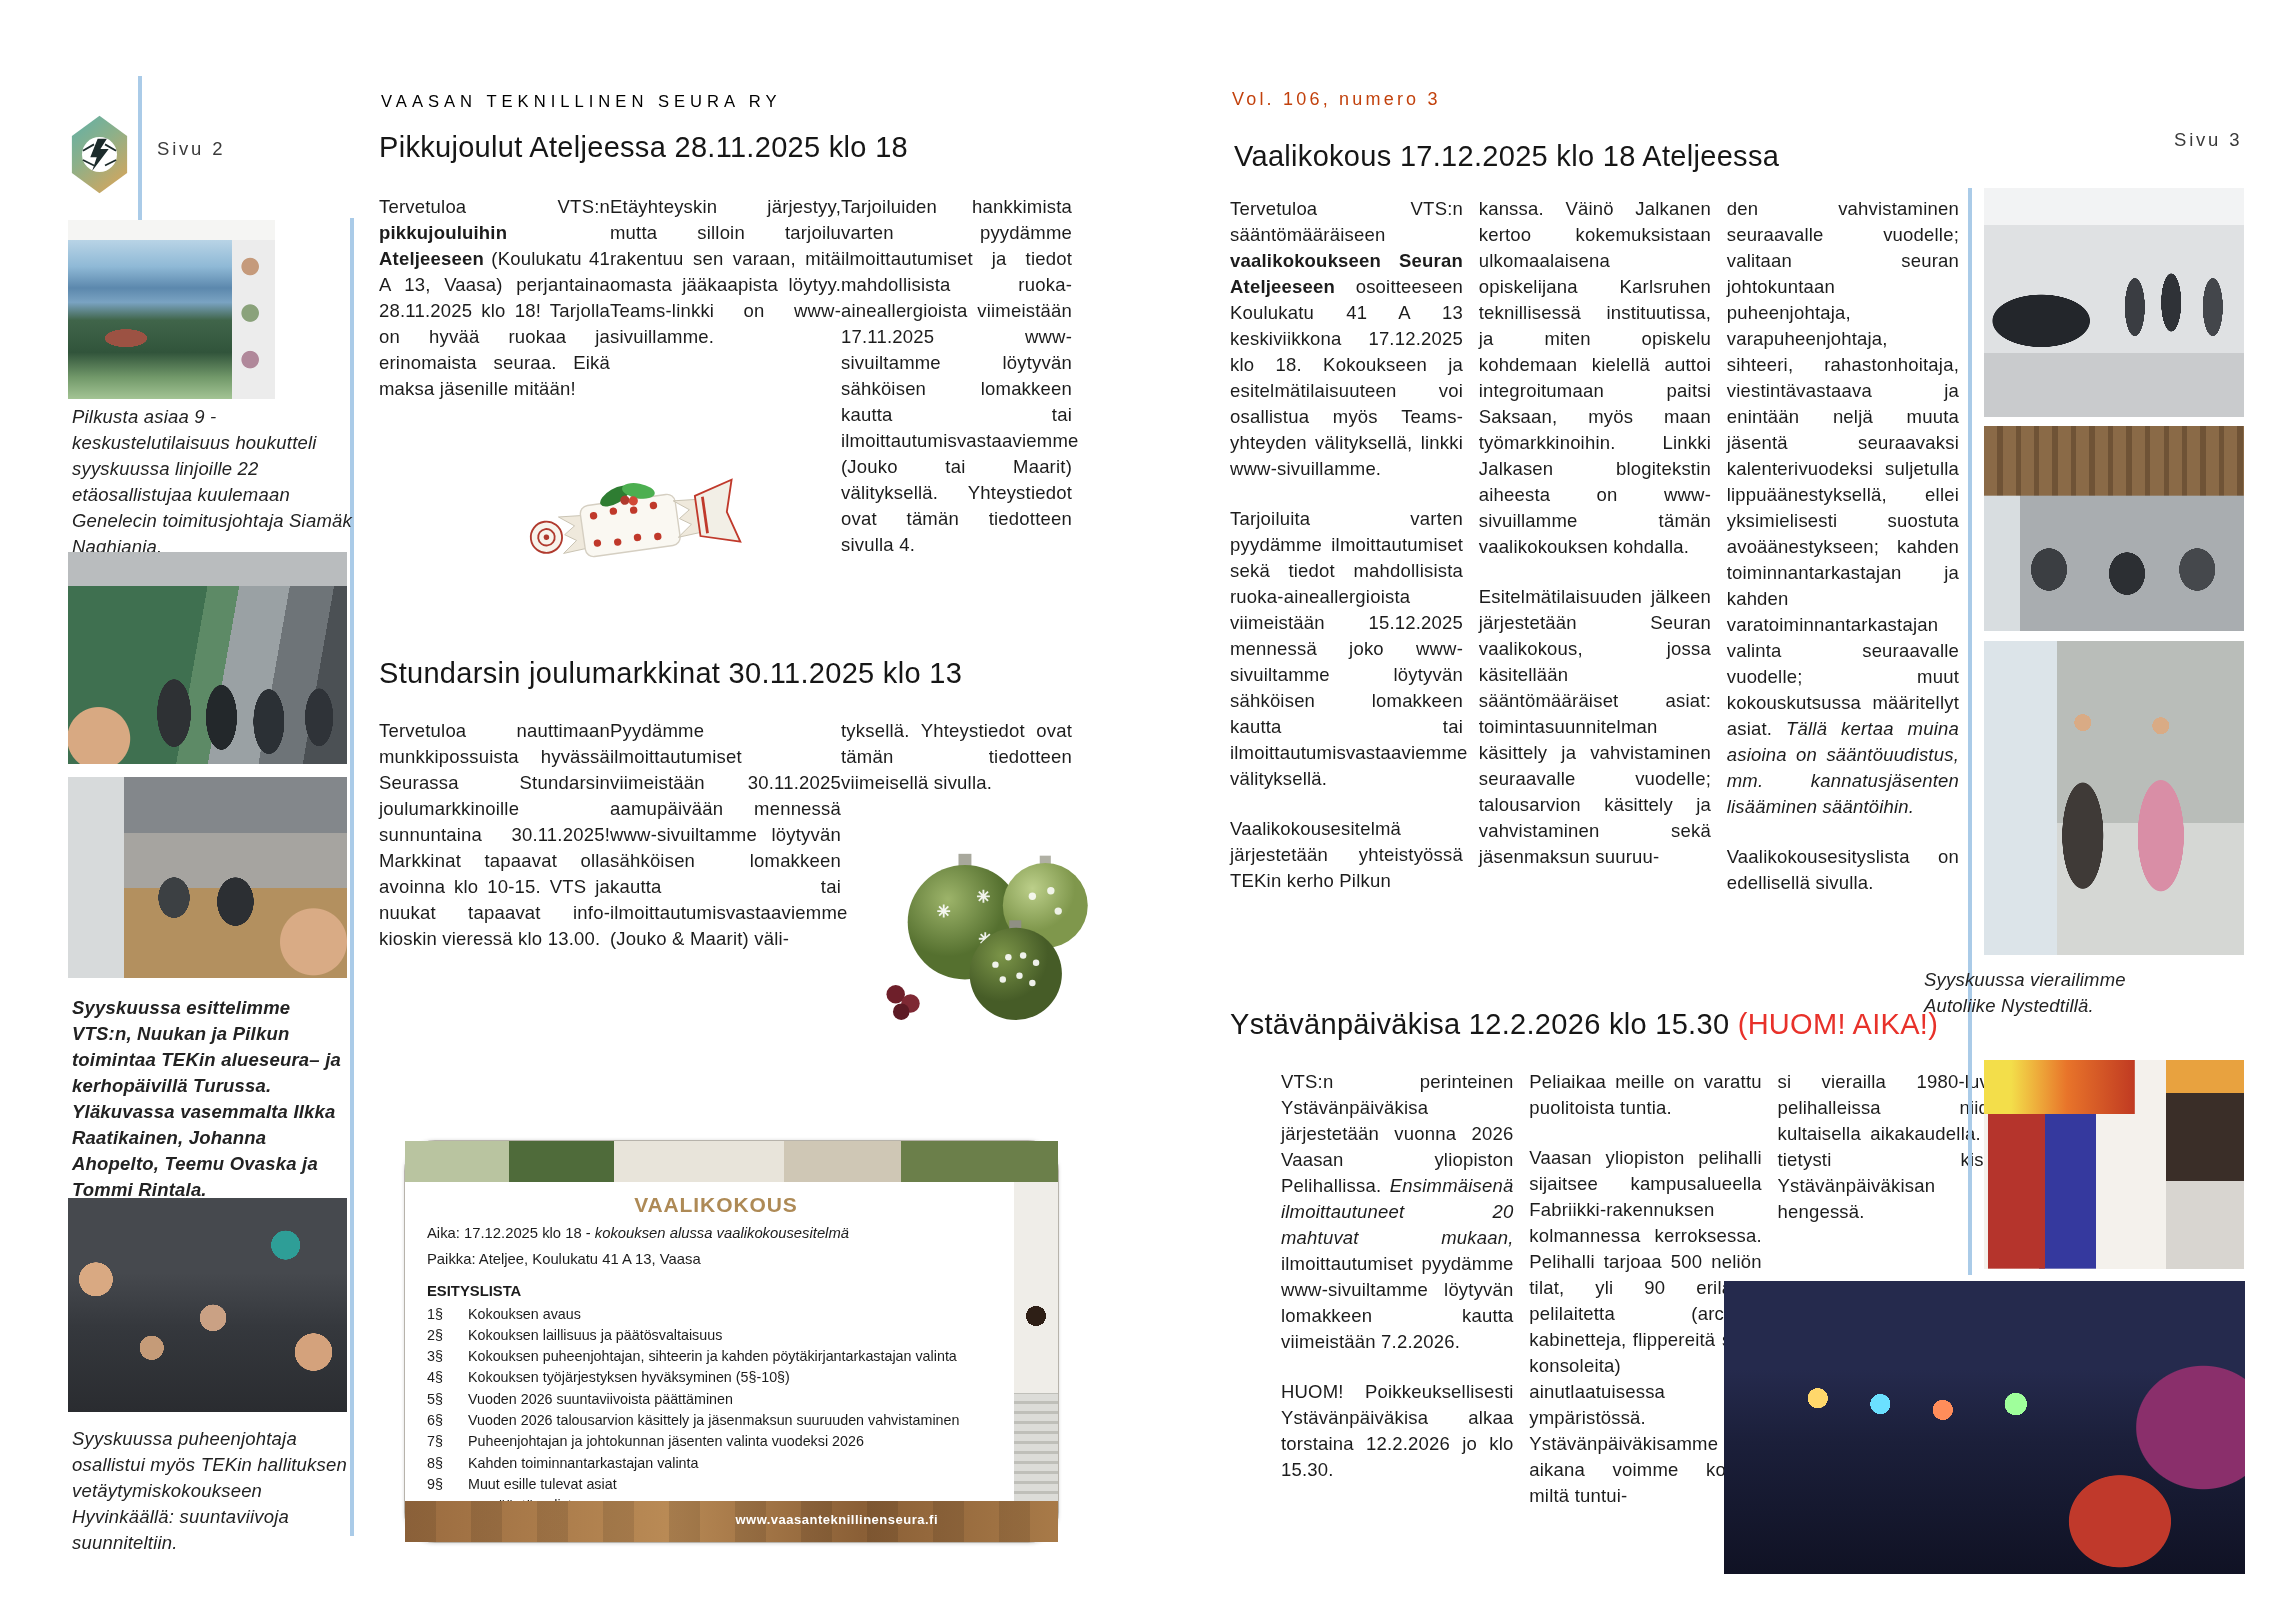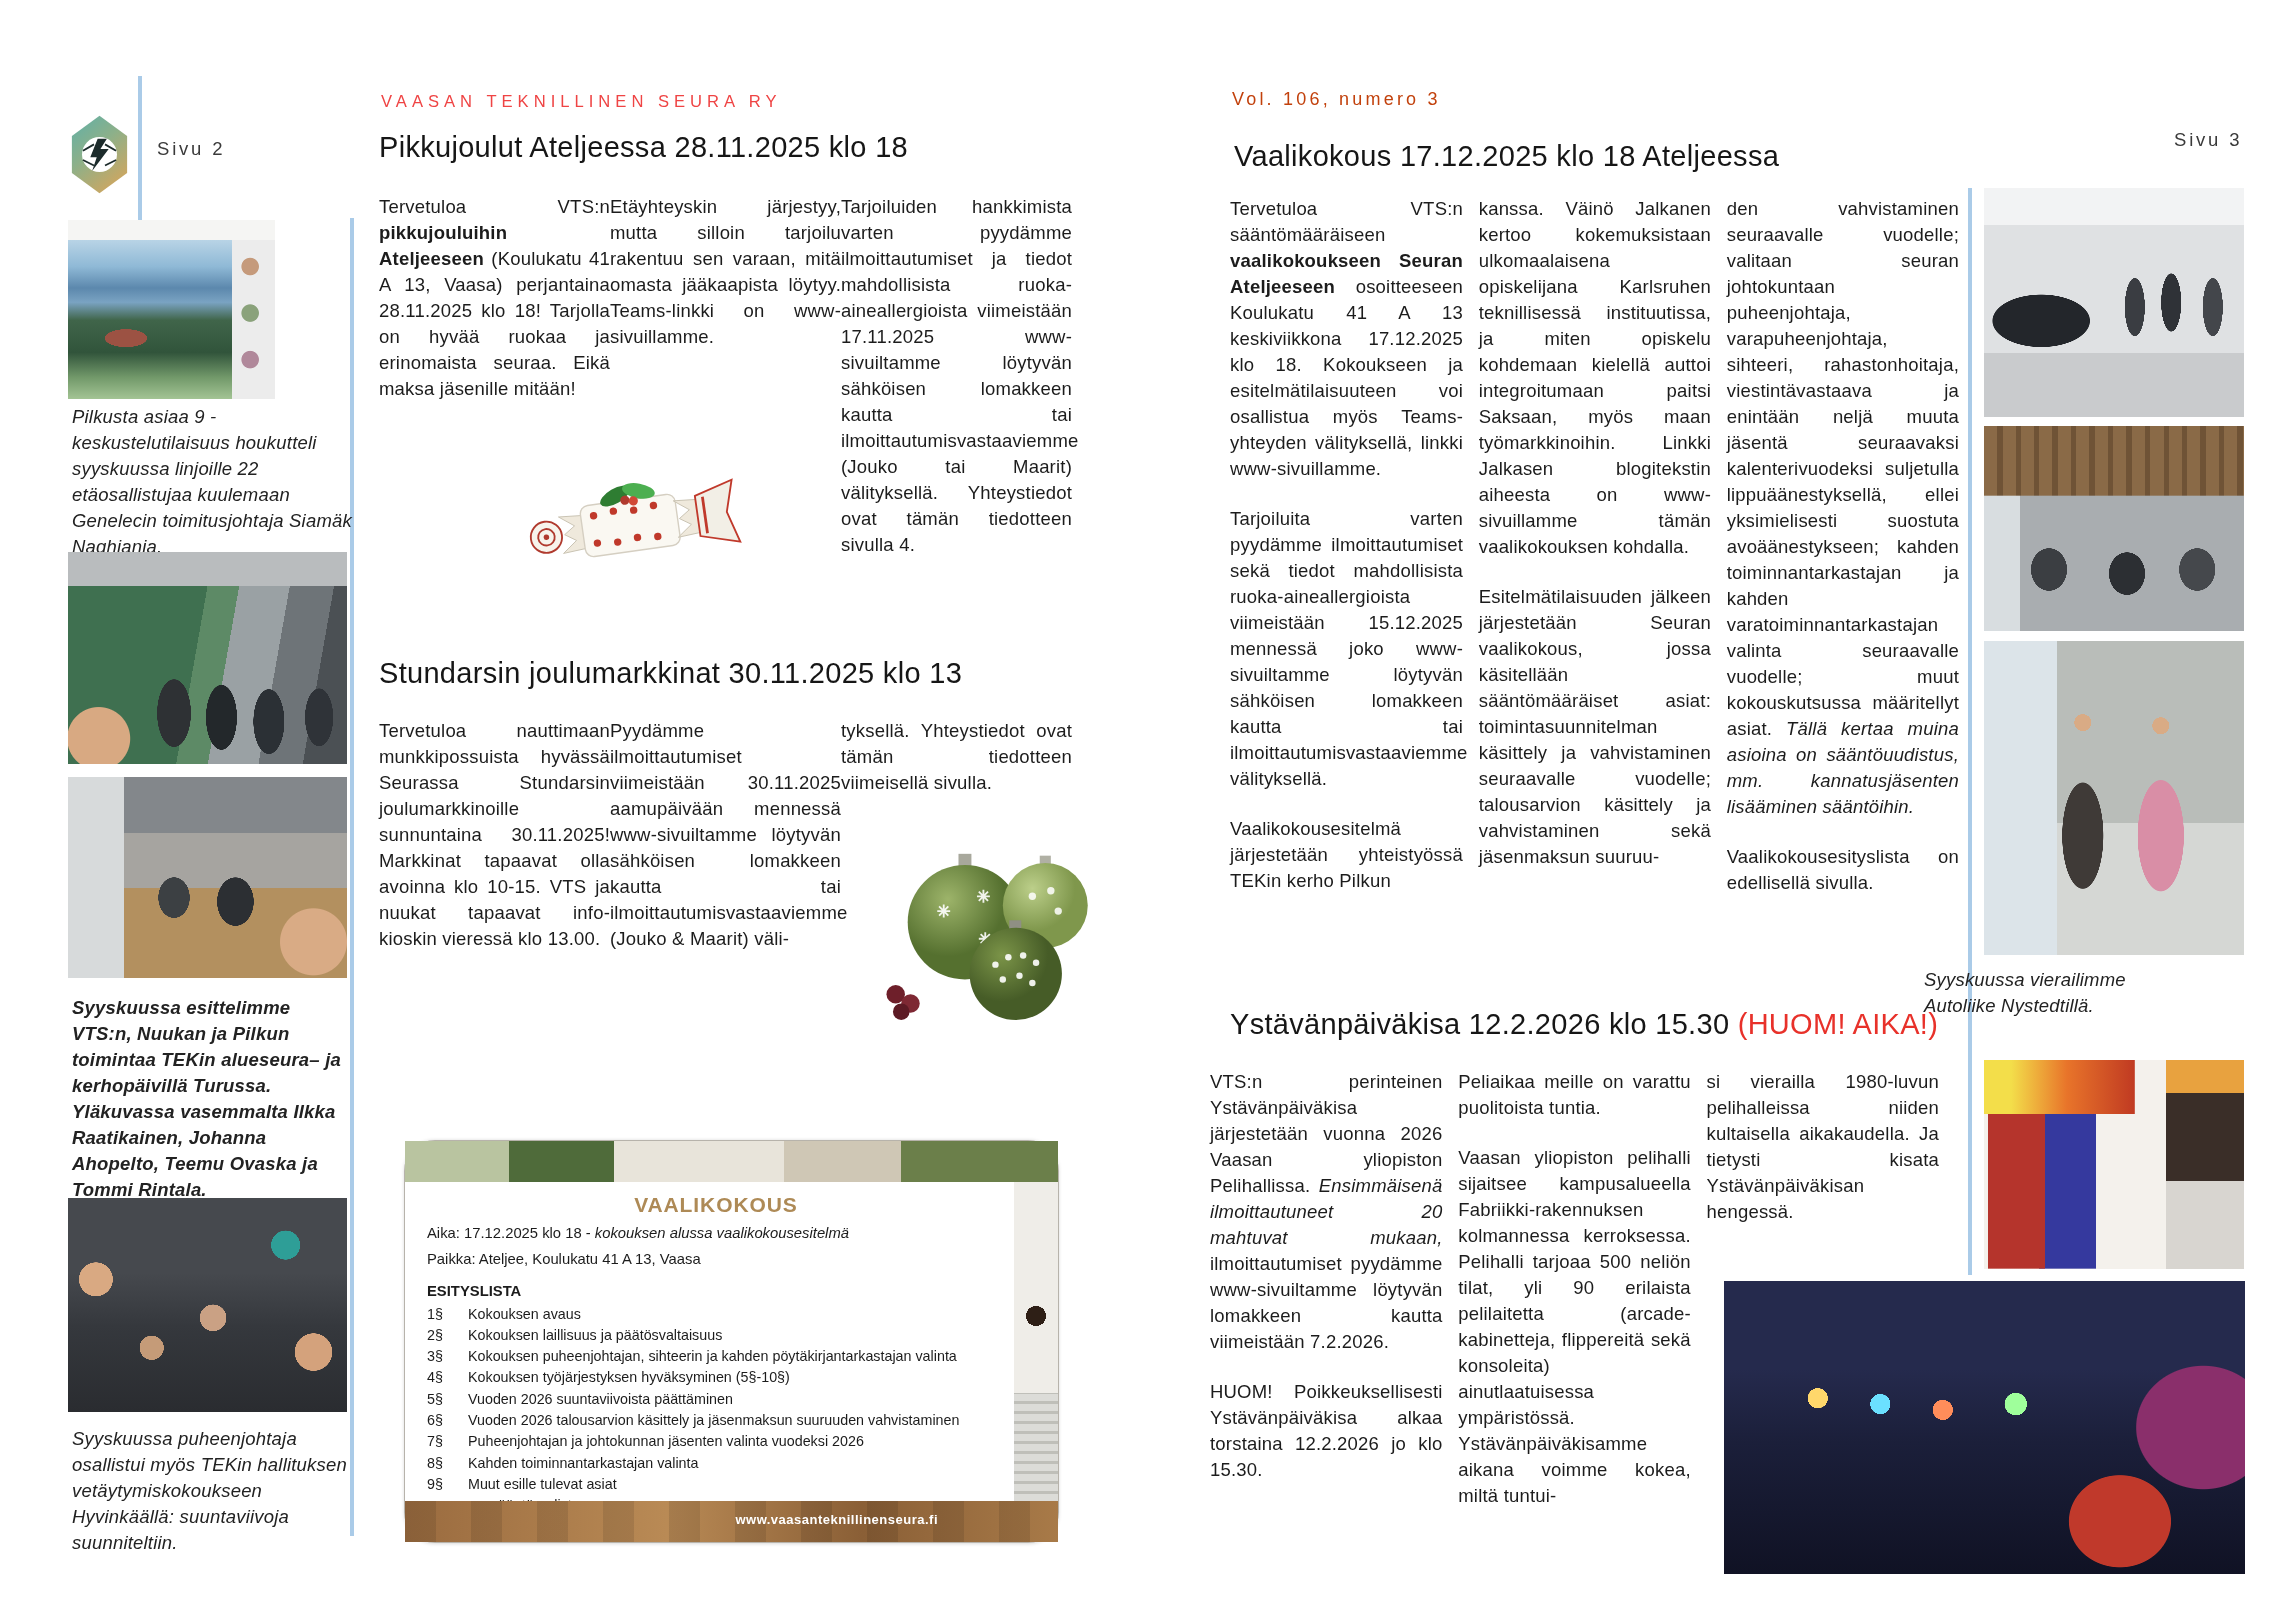--- a/index.html
+++ b/index.html
@@ -1,21 +1,21 @@
 <!DOCTYPE html>
 <html lang="fi" style="font-size:14.8px"><head>
 <meta charset="utf-8">
 <style>
   html,body{margin:0;padding:0;background:#9b9b9b;}
   .sheet{position:relative;width:2289px;height:1619px;background:#ffffff;
          font-family:"Liberation Sans",sans-serif;color:#1c1c1c;overflow:hidden;}
   .abs{position:absolute;}
 
   
-  .masthead{font-size:16.6px;letter-spacing:5px;color:#ef4444;}
+  .masthead{font-size:16.6px;letter-spacing:5px;color:#000000;}
   .pagelabel{font-size:18.5px;letter-spacing:2.8px;color:#3a3a3a;}
   .volline{font-size:18px;letter-spacing:3.2px;color:#c2410c;margin-left:12px;}
   .h1{font-size:29px;font-weight:400;color:#161616;letter-spacing:0.3px;white-space:nowrap;}
   .h1 .alert{color:#e8312a;}
   .cols{display:flex;gap:0;}
   .col{width:231px;font-size:18.5px;line-height:26px;letter-spacing:0.2px;
        text-align:justify;hyphens:auto;-webkit-hyphens:auto;}
   .col p{margin:0 0 24px 0;}
   .col p:last-child{margin-bottom:0;}
   .caption{font-size:18.5px;line-height:26px;font-style:italic;color:#222;letter-spacing:0.2px;}
@@ -322,21 +322,21 @@
         <p>kanssa. Väinö Jalkanen kertoo kokemuksistaan ulkomaalaisena opiskelijana Karlsruhen teknillisessä instituutissa, ja miten opiskelu kohdemaan kielellä auttoi integroitumaan paitsi Saksaan, myös maan työmarkkinoihin. Linkki Jalkasen blogitekstin aiheesta on www-sivuillamme tämän vaalikokouksen kohdalla.</p>
         <p>Esitelmätilaisuuden jälkeen järjestetään Seuran vaalikokous, jossa käsitellään sääntömääräiset asiat: toimintasuunnitelman käsittely ja vahvistaminen seuraavalle vuodelle; talousarvion käsittely ja vahvistaminen sekä jäsenmaksun suuruu-</p>
       </div>
     <div class="col" style="width:233px;">
         <p>den vahvistaminen seuraavalle vuodelle; valitaan seuran johtokuntaan puheenjohtaja, varapuheenjohtaja, sihteeri, rahastonhoitaja, viestintävastaava ja enintään neljä muuta jäsentä seuraavaksi kalenterivuodeksi suljetulla lippuäänestyksellä, ellei yksimielisesti suostuta avoäänestykseen; kahden toiminnantarkastajan ja kahden varatoiminnantarkastajan valinta seuraavalle vuodelle; muut kokouskutsussa määritellyt asiat. <i>Tällä kertaa muina asioina on sääntöuudistus, mm. kannatusjäsenten lisääminen sääntöihin.</i></p>
         <p>Vaalikokousesityslista on edellisellä sivulla.</p>
       </div>
   </div>
 
   <div class="abs h1" style="left:1230px;top:1008px;"><span>Ystävänpäiväkisa 12.2.2026 klo 15.30 </span><span class="alert">(HUOM! AIKA!)</span></div>
-  <div class="abs cols" style="left:1210px;top:1069px;width:729px;gap:15.7px;">
+  <div class="abs cols" style="left:1281px;top:1069px;width:729px;gap:15.7px;">
     <div class="col" style="width:233px;">
         <p>VTS:n perinteinen Ystävänpäiväkisa järjestetään vuonna 2026 Vaasan yliopiston Pelihallissa. <i>Ensimmäisenä ilmoittautuneet 20 mahtuvat mukaan,</i> ilmoittautumiset pyydämme www-sivuiltamme löytyvän lomakkeen kautta viimeistään 7.2.2026.</p>
         <p>HUOM! Poikkeuksellisesti Ystävänpäiväkisa alkaa torstaina 12.2.2026 jo klo 15.30.</p>
       </div>
     <div class="col" style="width:233px;">
         <p>Peliaikaa meille on varattu puolitoista tuntia.</p>
         <p>Vaasan yliopiston pelihalli sijaitsee kampusalueella Fabriikki-rakennuksen kolmannessa kerroksessa. Pelihalli tarjoaa 500 neliön tilat, yli 90 erilaista pelilaitetta (arcade-kabinetteja, flippereitä sekä konsoleita) ainutlaatuisessa ympäristössä. Ystävänpäiväkisamme aikana voimme kokea, miltä tuntui-</p>
       </div>
     <div class="col" style="width:233px;">
         <p>si vierailla 1980-luvun pelihalleissa niiden kultaisella aikakaudella. Ja tietysti kisata Ystävänpäiväkisan hengessä.</p>

